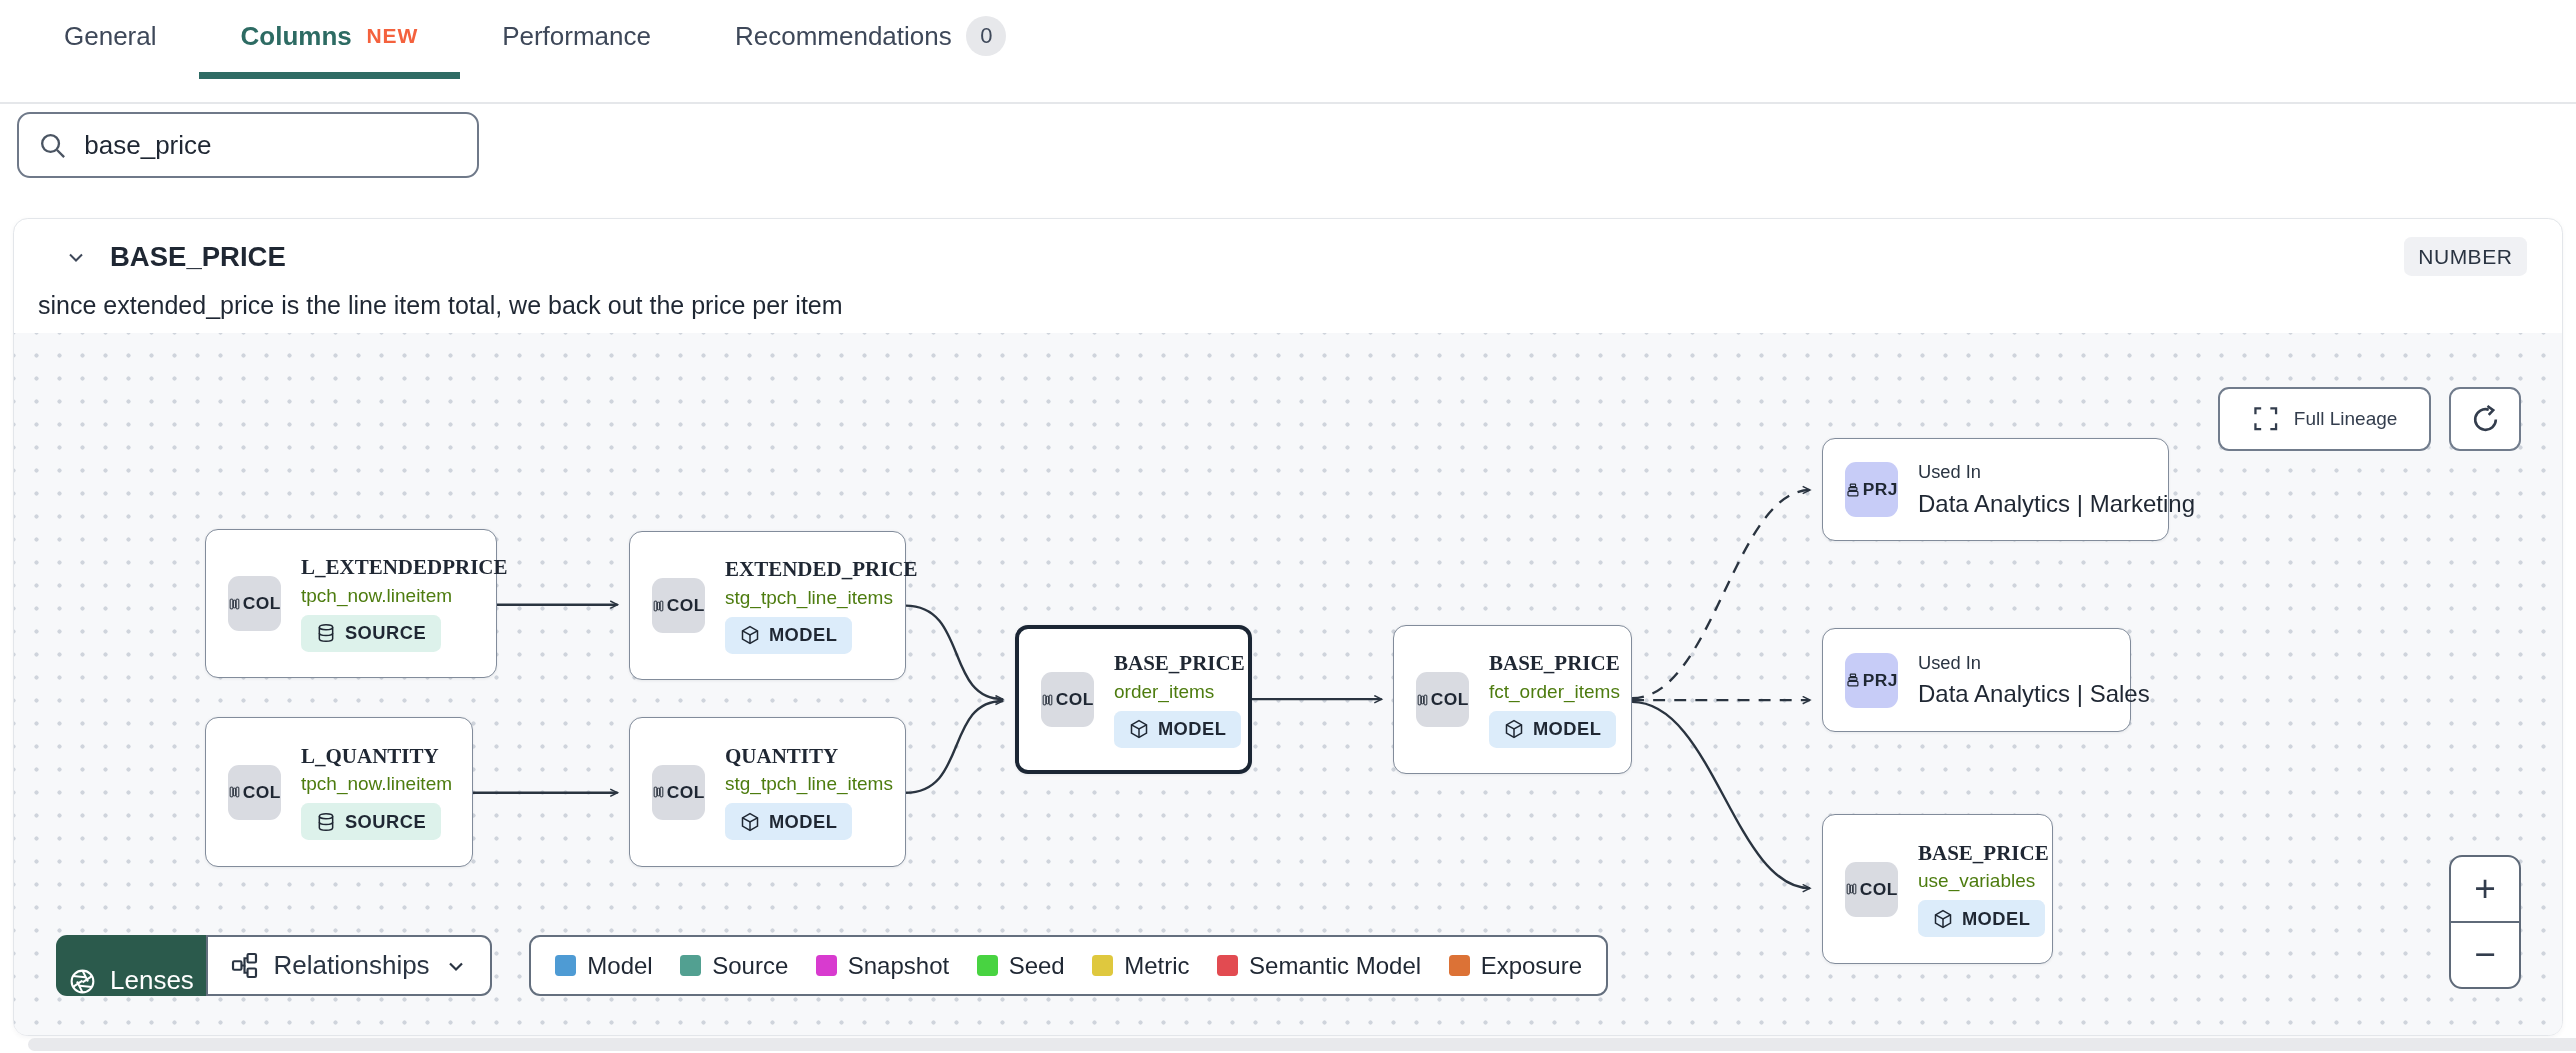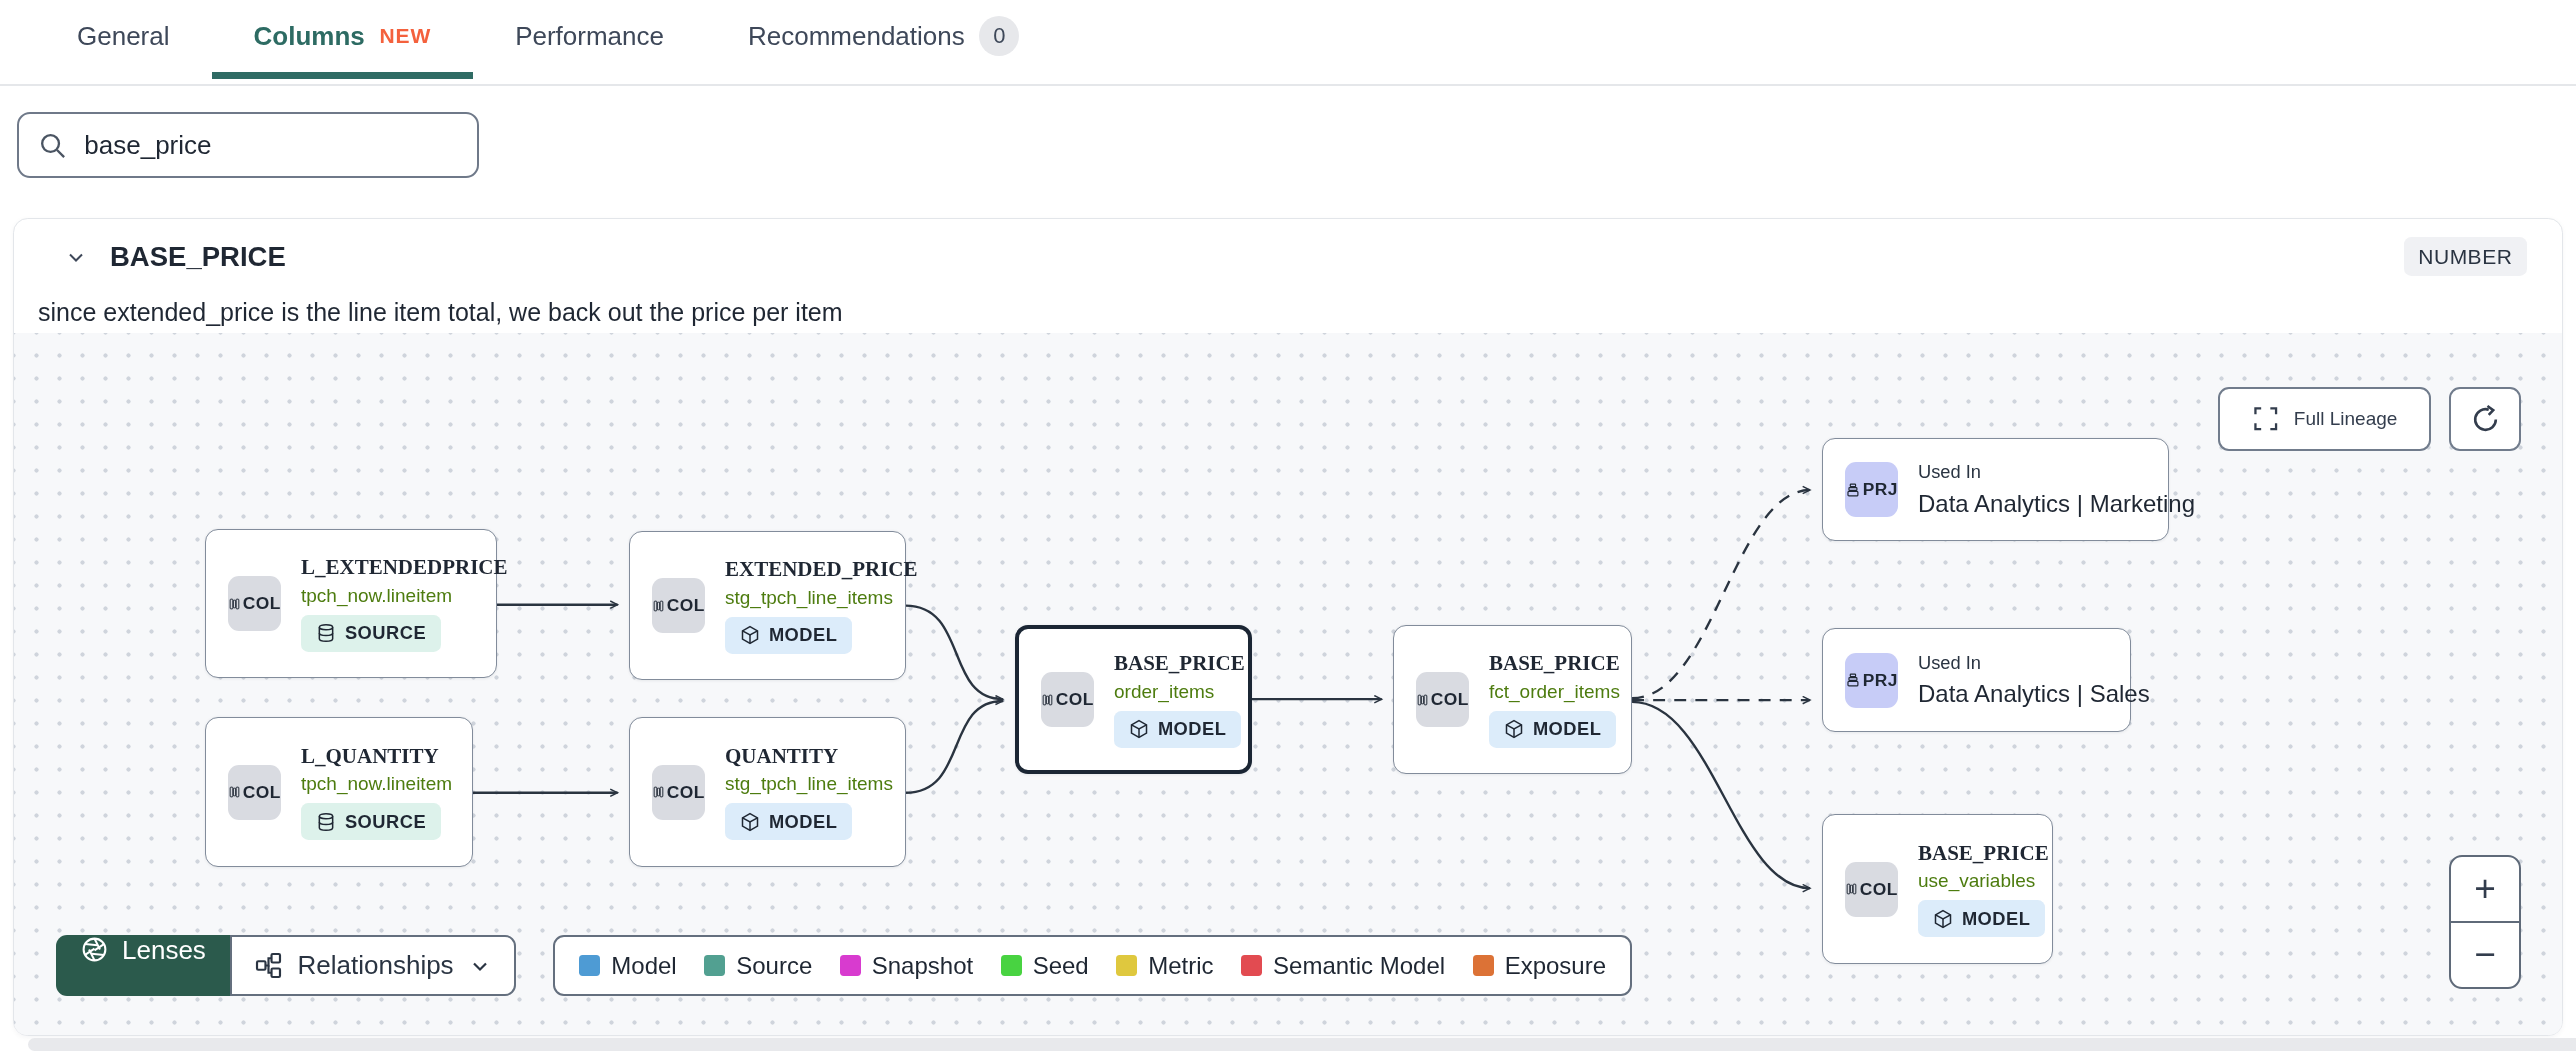--- a/index.html
+++ b/index.html
@@ -1,22 +1,22 @@
 <!DOCTYPE html>
 <html style="font-size:14.7px"><head>
 <meta charset="utf-8">
 <style>
   * { margin:0; padding:0; box-sizing:border-box; }
   html,body { background:#fff; }
   body { font-family:"Liberation Sans","DejaVu Sans",sans-serif; color:#1F2733; }
   .app { position:relative; width:2576px; height:1053px; background:#fff; overflow:hidden; }
 
   
-  .tabbar { position:absolute; left:0; top:0; width:100%; height:86px; background:#fff;
-            border-bottom:2.8px solid #E5E7EA; display:flex; align-items:stretch; padding-left:35px; }
+  .tabbar { position:absolute; left:0; top:0; width:100%; height:104px; background:#fff;
+            border-bottom:2.8px solid #E5E7EA; display:flex; align-items:stretch; padding-left:22px; }
   .tab { display:flex; align-items:center; height:79px; padding:0 42px; font-size:26px; color:#3E4859;
          cursor:pointer; border-bottom:7.3px solid transparent; }
   .tab.active { color:#2D6B63; font-weight:700; border-bottom-color:#2F6B64; }
   .tab .new-badge { margin-left:14.7px; font-size:21px; font-weight:700; color:#F4613D; letter-spacing:0.9px; }
   .tab .count-badge { margin-left:14.7px; width:40px; height:40px; border-radius:50%; background:#E7E8EB;
                       color:#3E4859; font-size:22px; display:flex; align-items:center; justify-content:center; }
 
   
   .search-box { position:absolute; left:16.5px; top:112px; width:462px; height:66px; border:2.8px solid #6F7989;
                 border-radius:13px; background:#fff; display:flex; align-items:center; padding:0 18.3px; }
@@ -26,21 +26,21 @@
 
   
   .card { position:absolute; left:13px; top:218px; width:2550px; height:818px; background:#fff;
           border:1.8px solid #E3E6EA; border-radius:14.7px; box-shadow:0 1.8px 5.5px rgba(20,30,40,0.04); }
   .card-header { height:114px; padding:16.5px 35px 0 24px; }
   .card-header .row1 { display:flex; align-items:center; height:42px; }
   .chev-btn { margin-left:26px; display:flex; align-items:center; cursor:pointer; }
   .col-name { margin-left:22px; font-size:27.5px; font-weight:700; color:#1F2733; }
   .type-badge { margin-left:auto; background:#F0F1F4; border-radius:7.3px; padding:7.3px 14.7px; font-size:21px;
                 color:#2A3442; letter-spacing:0.5px; }
-  .col-desc { margin-top:20px; font-size:25px; color:#1F2733; }
+  .col-desc { margin-top:13px; font-size:25px; color:#1F2733; }
 
   
   .graph { position:relative; width:100%; height:calc(100% - 114px); background:#F7F8FA; overflow:hidden;
            border-radius:0 0 13px 13px;
            background-image:radial-gradient(circle, #CFD4DC 1.8px, rgba(0,0,0,0) 2.4px);
            background-size:23px 23px; background-position:11px 11px; }
   .edges { position:absolute; inset:0; }
 
   .node { position:absolute; background:#fff; border:1.8px solid #828C9B; border-radius:13px;
           display:flex; align-items:center; padding:0 18.3px 0 22px; gap:20px; cursor:pointer;
@@ -68,22 +68,22 @@
   .full-lineage { position:absolute; left:2204px; top:54px; width:213px; height:64px; gap:14.7px; font-size:19px; }
   .refresh-btn { position:absolute; left:2435px; top:54px; width:72px; height:64px; }
   .zoom-ctrl { position:absolute; left:2435px; top:522px; width:72px; height:134px; background:#fff;
                border:2.8px solid #5F6A79; border-radius:13px; display:flex; flex-direction:column; }
   .zoom-cell { flex:1; display:flex; align-items:center; justify-content:center; font-size:37px;
                color:#333D4D; cursor:pointer; }
   .zoom-cell.out { border-top:2.8px solid #5F6A79; }
 
   
   .toolbar { position:absolute; left:42px; top:602px; height:61px; display:flex; align-items:stretch; }
-  .lenses-btn { background:#2B5A4C; color:#fff; border-radius:11px 0 0 11px; display:flex; align-items:flex-start;
-                gap:13px; padding:0 24px; font-size:26px; cursor:pointer; }
+  .lenses-btn { background:#2B5A4C; color:#fff; border-radius:11px 0 0 11px; display:flex; align-items:flex-end;
+                gap:13px; padding:0 12px; font-size:26px; cursor:pointer; }
   .rel-btn { background:#fff; border:2.8px solid #646F7E; border-radius:0 11px 11px 0; display:flex;
              align-items:center; gap:14.7px; padding:0 22px; font-size:26px; color:#2A3442; cursor:pointer; }
   .legend { margin-left:37px; background:#fff; border:2.8px solid #646F7E; border-radius:11px; display:flex;
             align-items:center; gap:27.5px; padding:0 24px; }
   .legend-item { display:flex; align-items:center; gap:11px; font-size:24px; color:#1F2733; white-space:nowrap; }
   .swatch { width:21px; height:21px; border-radius:3.7px; }
 
   .bottom-scrollbar { position:absolute; left:27.5px; top:1038px; width:2548px; height:13px;
                       background:#E8E9EC; border-radius:7.3px 0 0 7.3px; }
   svg { display:block; }

